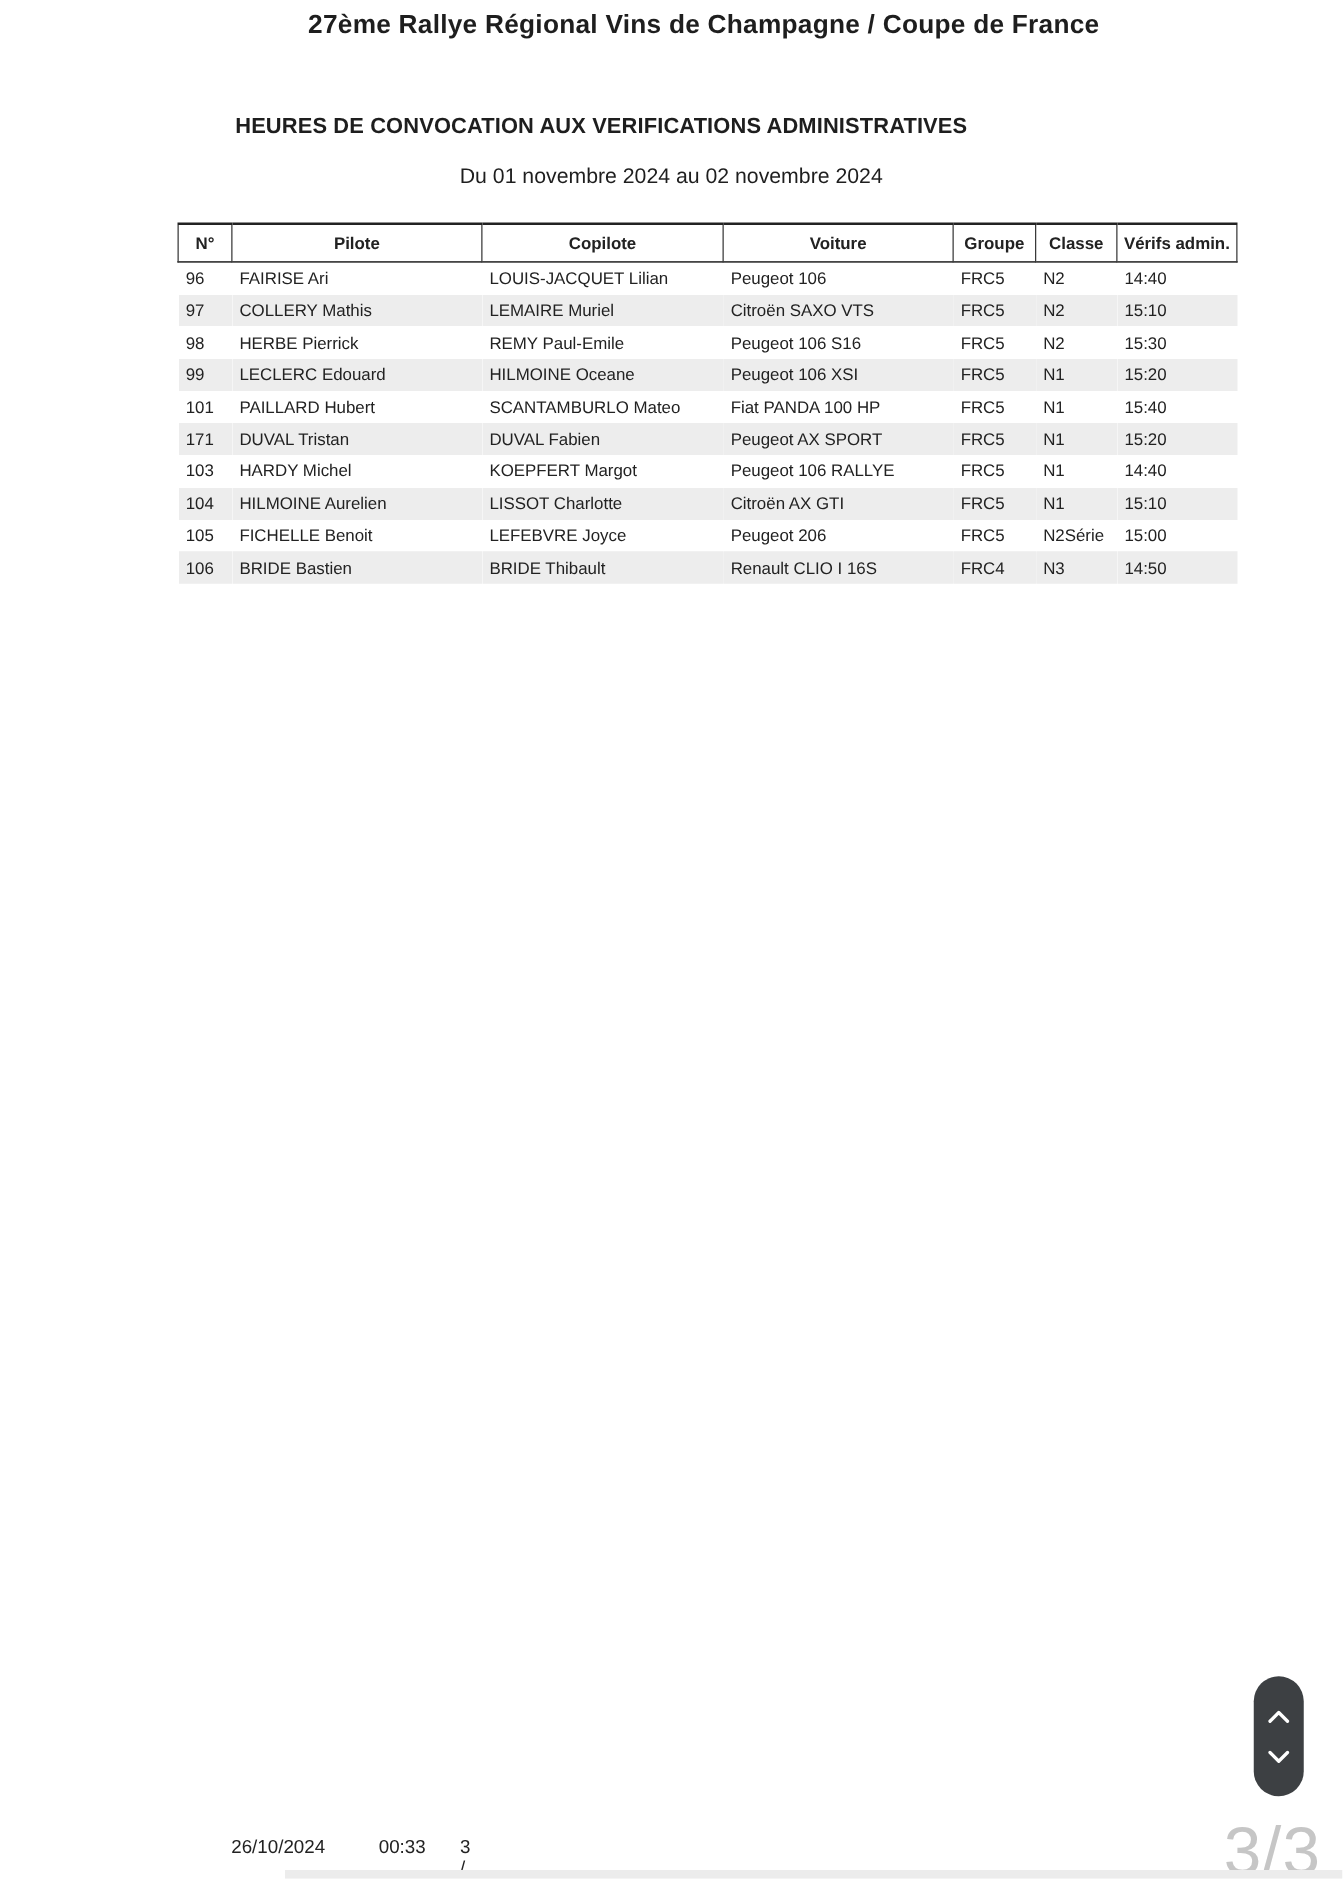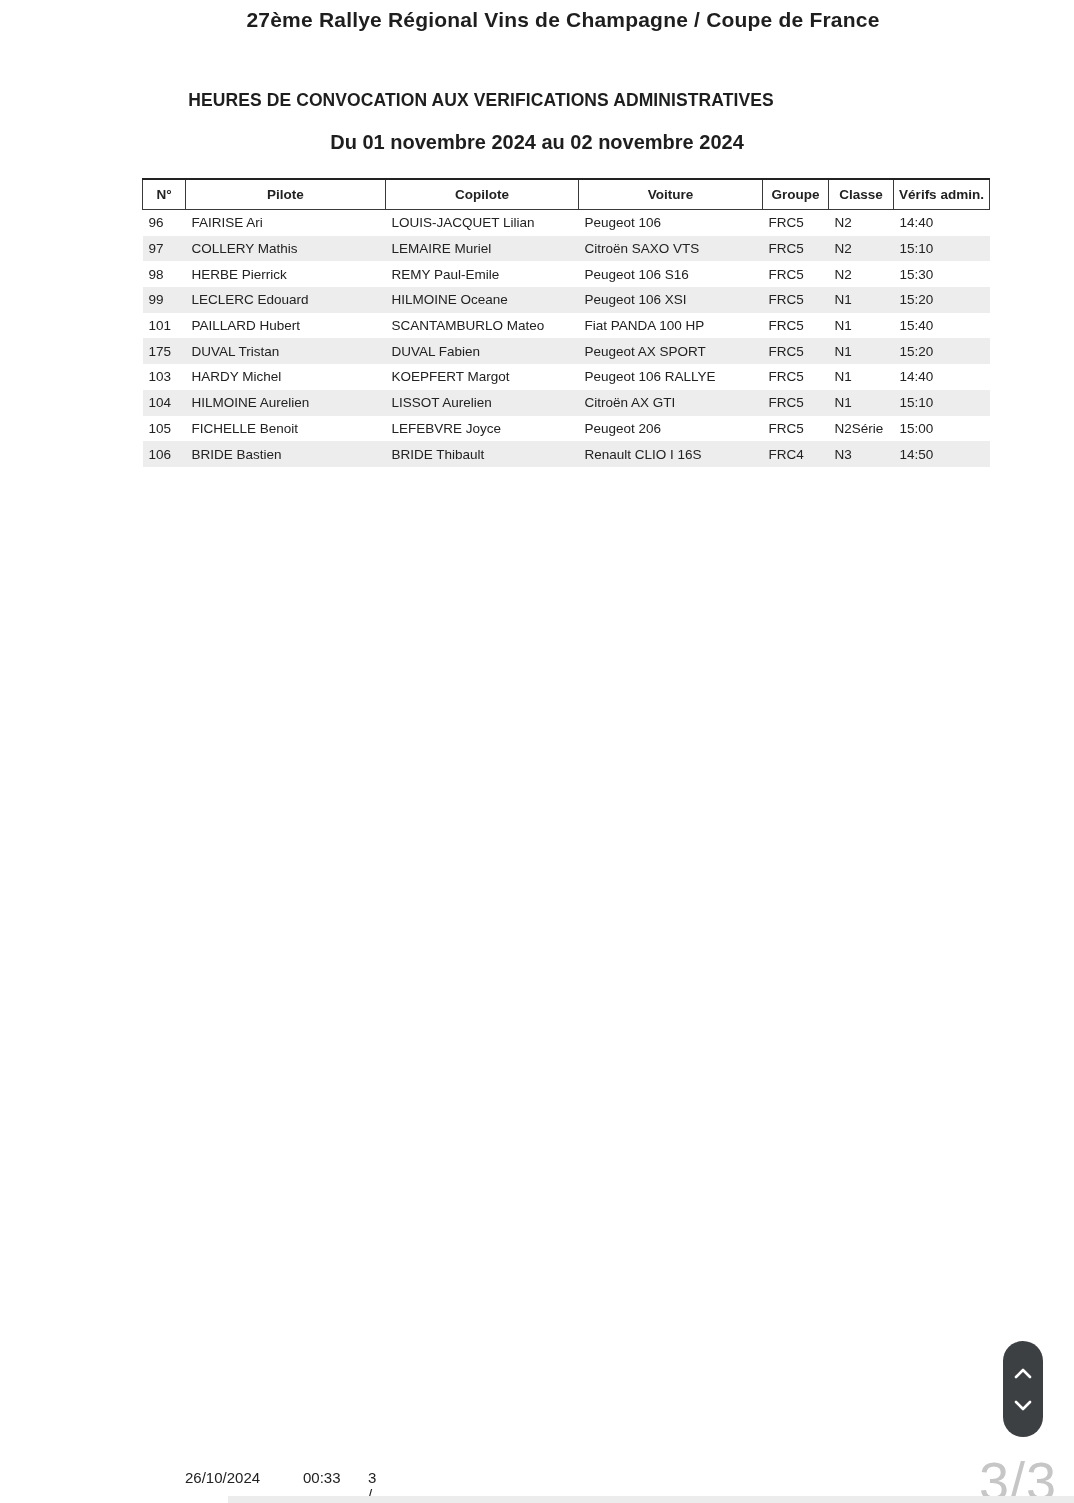--- a/index.html
+++ b/index.html
@@ -19,21 +19,21 @@
   .doc-title{
     position:absolute;top:8px;left:0;width:1074px;text-align:center;
     font-size:21px;font-weight:bold;letter-spacing:0.2px;padding-left:26px;
   }
   .doc-heading{
     position:absolute;top:90px;left:0;width:962px;text-align:center;
     font-size:17.5px;font-weight:bold;letter-spacing:0.1px;
   }
   .doc-daterange{
     position:absolute;top:131px;left:0;width:1074px;text-align:center;
-    font-size:20px;font-weight:bold;
+    font-size:17px;font-weight:normal;
   }
   table.convocation{
     position:absolute;left:142px;top:178px;width:847px;
     border-collapse:collapse;table-layout:fixed;
     font-size:13.5px;color:#222;
   }
   table.convocation thead th{
     border:1px solid var(--grid);
     border-top:2px solid #222;
     height:29px;padding:0 2px;
@@ -137,41 +137,41 @@
       <tr>
         <td>101</td>
         <td>PAILLARD Hubert</td>
         <td>SCANTAMBURLO Mateo</td>
         <td>Fiat PANDA 100 HP</td>
         <td>FRC5</td>
         <td>N1</td>
         <td>15:40</td>
       </tr>
       <tr>
-        <td>175</td>
+        <td>171</td>
         <td>DUVAL Tristan</td>
         <td>DUVAL Fabien</td>
         <td>Peugeot AX SPORT</td>
         <td>FRC5</td>
         <td>N1</td>
         <td>15:20</td>
       </tr>
       <tr>
         <td>103</td>
         <td>HARDY Michel</td>
         <td>KOEPFERT Margot</td>
         <td>Peugeot 106 RALLYE</td>
         <td>FRC5</td>
         <td>N1</td>
         <td>14:40</td>
       </tr>
       <tr>
         <td>104</td>
         <td>HILMOINE Aurelien</td>
-        <td>LISSOT Aurelien</td>
+        <td>LISSOT Charlotte</td>
         <td>Citroën AX GTI</td>
         <td>FRC5</td>
         <td>N1</td>
         <td>15:10</td>
       </tr>
       <tr>
         <td>105</td>
         <td>FICHELLE Benoit</td>
         <td>LEFEBVRE Joyce</td>
         <td>Peugeot 206</td>

